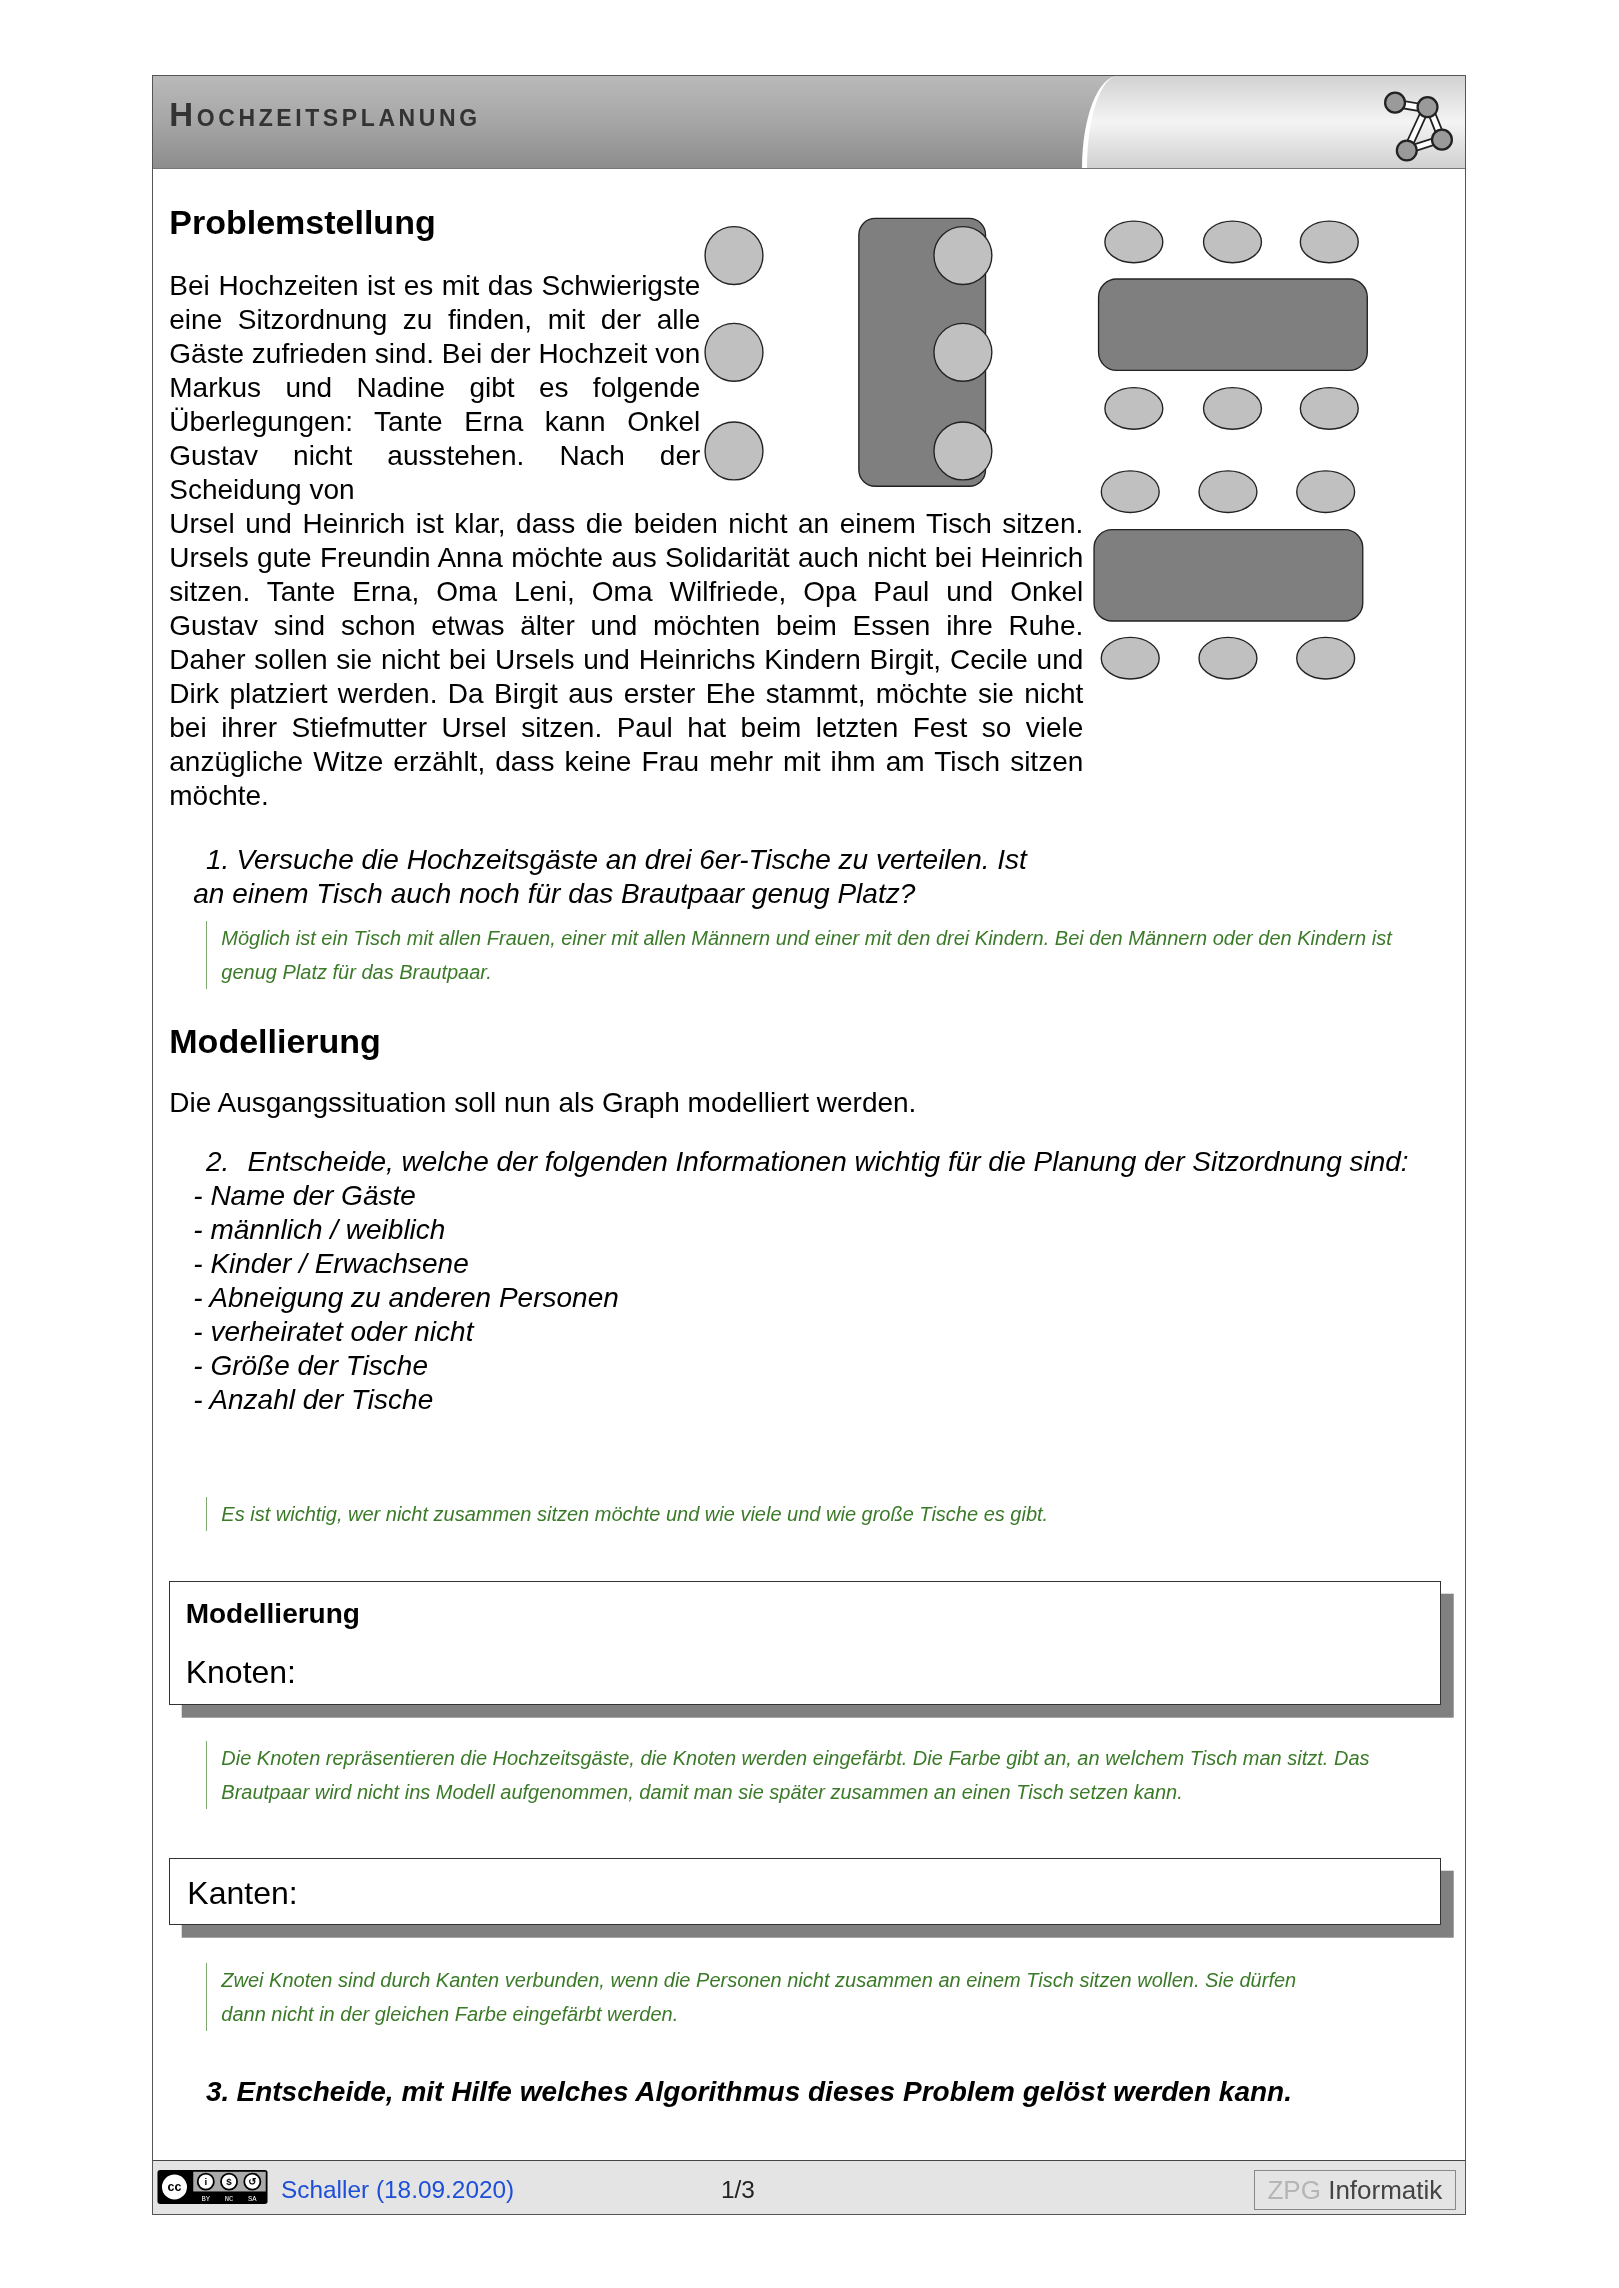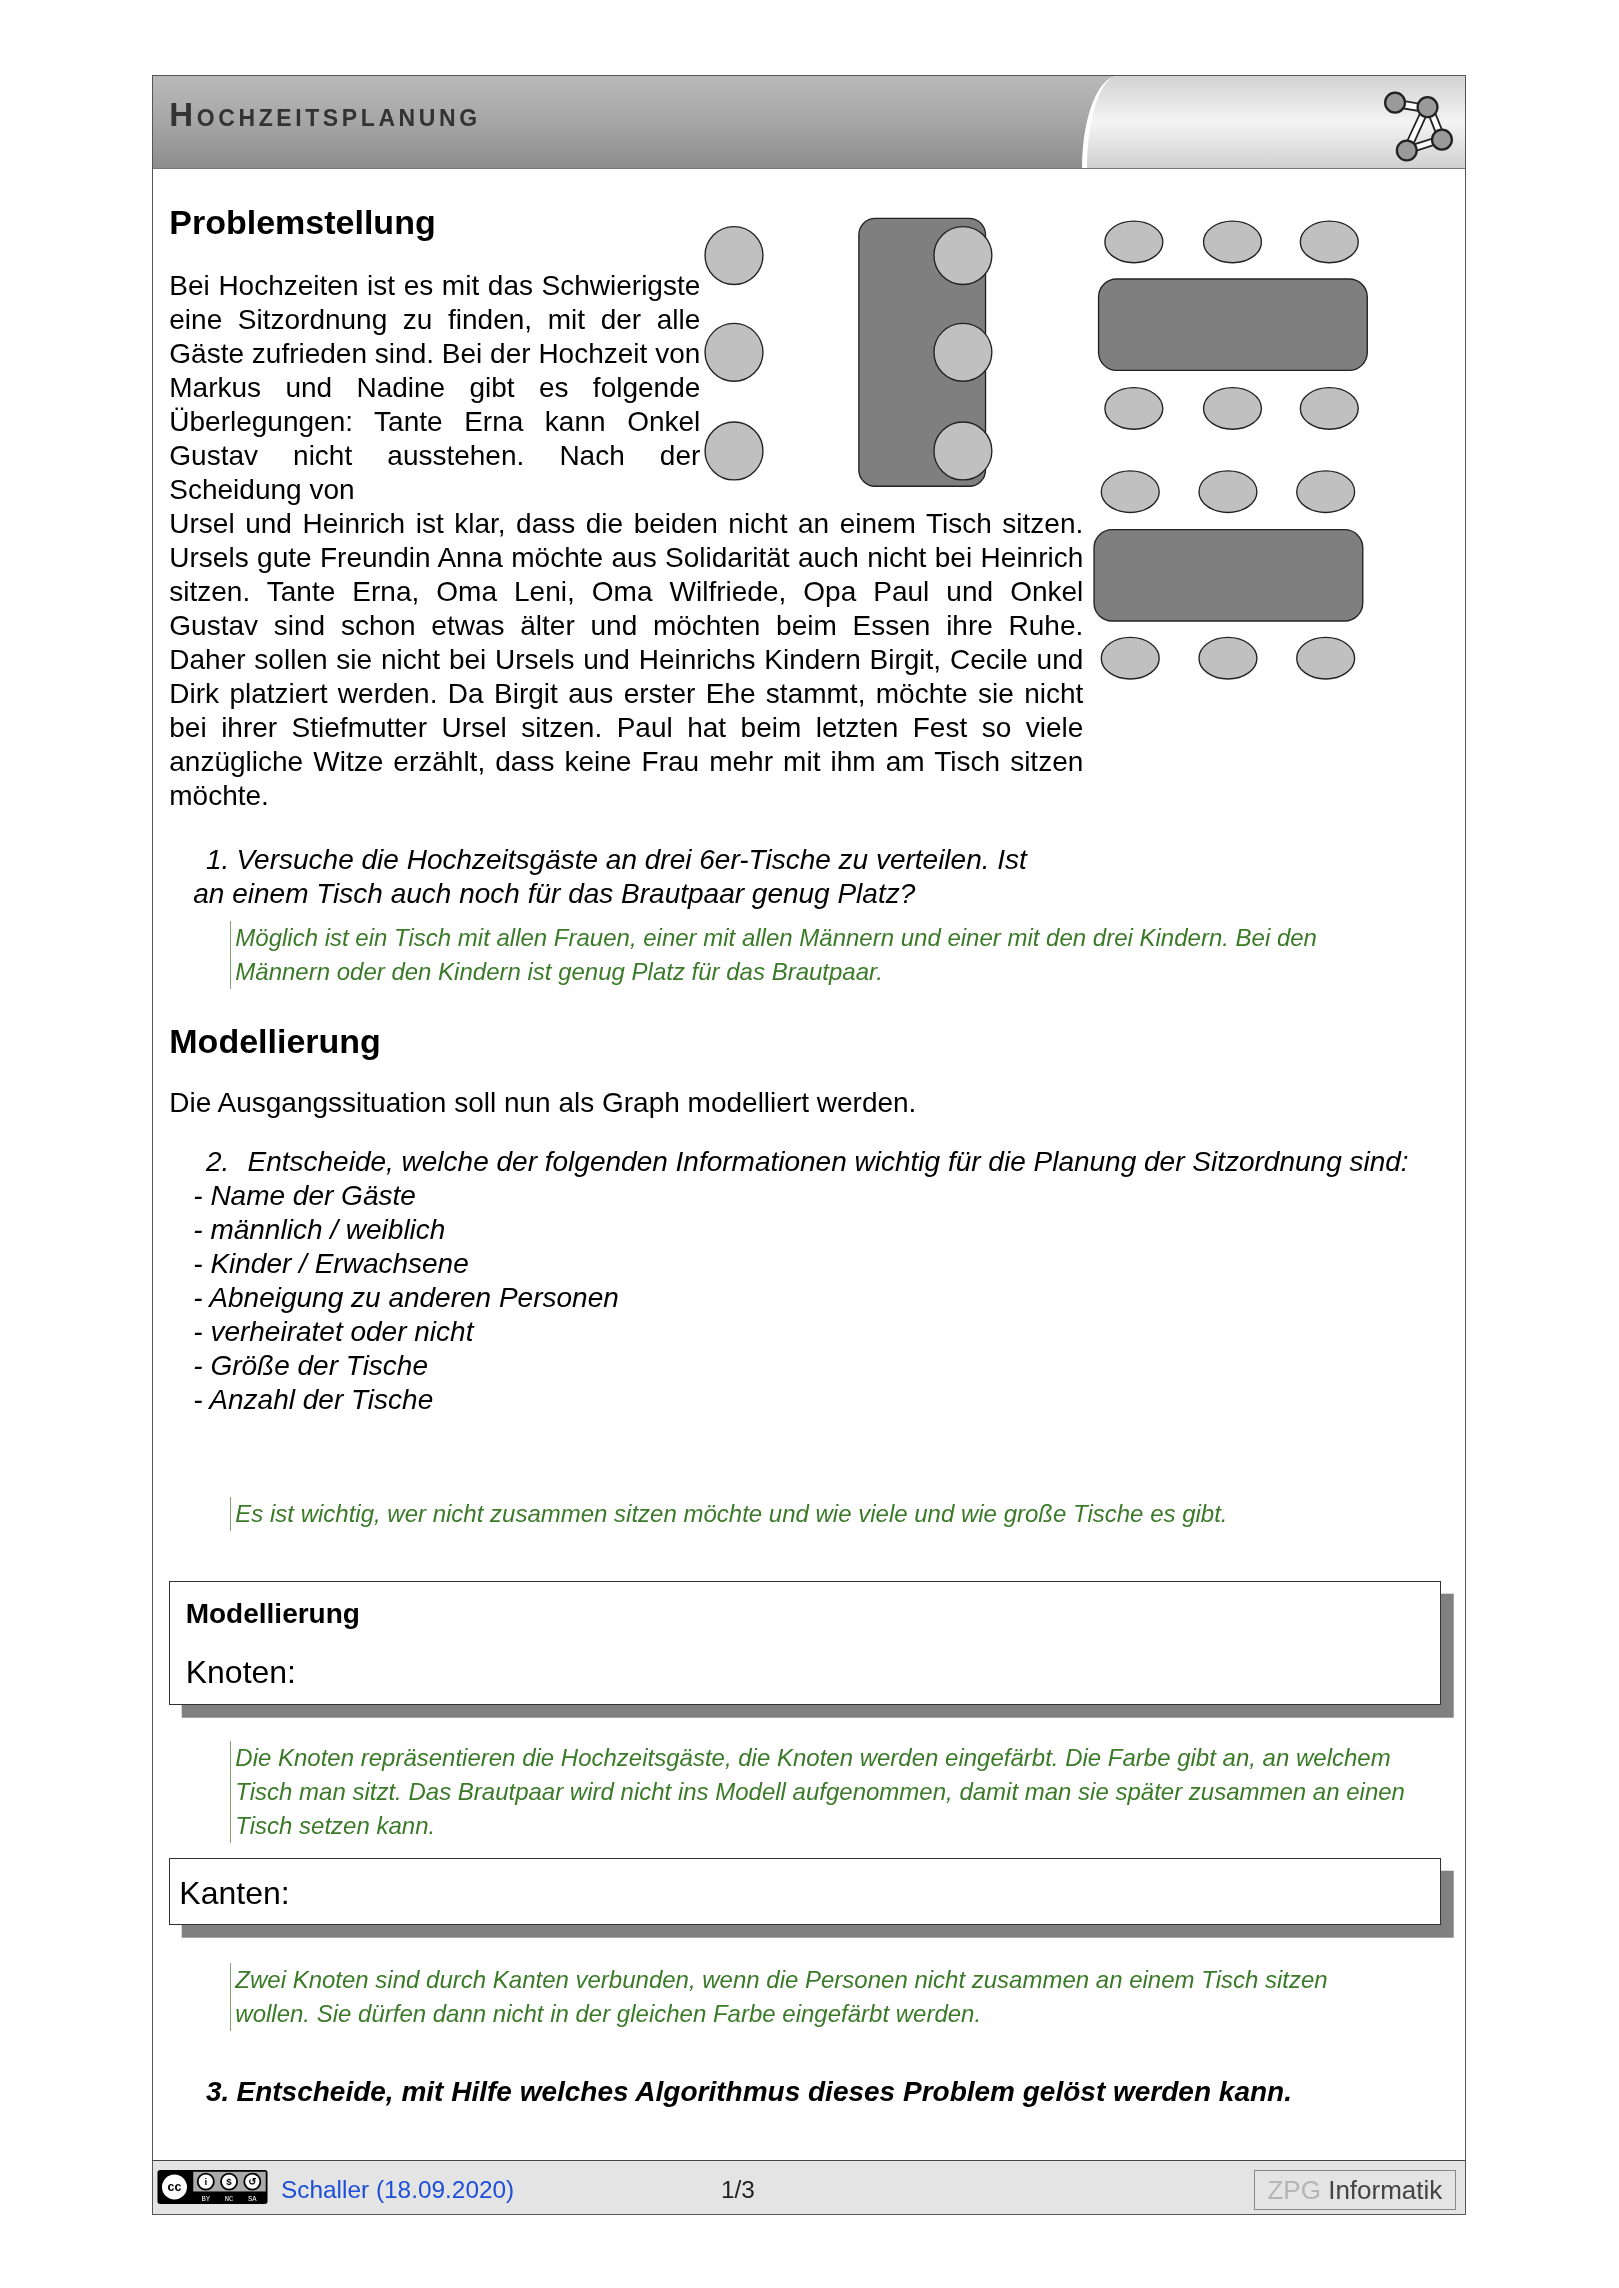--- a/index.html
+++ b/index.html
@@ -33,22 +33,22 @@
   .logo { position: absolute; right: 5.4px; top: 3.6px; width: 83px; height: 85px; }
   h2 { font-size: 34px; margin: 0; font-weight: bold; }
   .p { font-size: 28px; line-height: 34px; }
   .justify { text-align: justify; }
   .problem-text { position: absolute; left: 16.3px; top: 193px; width: 914px; }
   .problem-text .narrow { width: 531px; text-align: justify; }
 
   .q { font-style: italic; font-size: 28px; line-height: 34px; margin-left: 24px; }
   .q .num { display: inline-block; width: 36px; text-align: right; margin-right: 7.2px; }
   .answer {
-    color: #3a7a28; font-style: italic; font-size: 24px; line-height: 34px;
-    border-left: 0.9px solid #7fa86e; padding-left: 4px; margin-left: 61px;
+    color: #3a7a28; font-style: italic; font-size: 20px; line-height: 34px;
+    border-left: 0.9px solid #7fa86e; padding-left: 14px; margin-left: 37px;
   }
   .box {
     position: relative; background: #fff; border: 1.4px solid #333;
     box-shadow: 12.7px 12.7px 0 #808080; box-sizing: border-box;
   }
   .box .label { font-size: 32px; }
   .footer {
     position: absolute; left: 0; bottom: 0; width: 100%; height: 54px;
     background: #e4e4e4; border-top: 1.8px solid #444; box-sizing: border-box;
   }
@@ -154,21 +154,21 @@
   </div>
   <div class="answer" data-name="task-2-answer" style="position:absolute; left:16.3px; top:1421px; width:1176px;">Es ist wichtig, wer nicht zusammen sitzen möchte und wie viele und wie große Tische es gibt.</div>
 
   <div class="box" data-name="model-box-nodes" style="position:absolute; left:16.3px; top:1505px; width:1272px; height:124px;">
     <div style="position:absolute; left:15.4px; top:16.3px; font-size:28px; font-weight:bold;" data-name="model-box-title">Modellierung</div>
     <div class="label" style="position:absolute; left:15.4px; top:72px;" data-name="nodes-label">Knoten:</div>
   </div>
   <div class="answer" data-name="nodes-answer" style="position:absolute; left:16.3px; top:1665px; width:1176px;">Die Knoten repräsentieren die Hochzeitsgäste, die Knoten werden eingefärbt. Die Farbe gibt an, an welchem Tisch man sitzt. Das Brautpaar wird nicht ins Modell aufgenommen, damit man sie später zusammen an einen Tisch setzen kann.</div>
 
   <div class="box" data-name="model-box-edges" style="position:absolute; left:16.3px; top:1782px; width:1272px; height:67px;">
-    <div class="label" style="position:absolute; left:9px; top:16.3px;text-align:center;" data-name="edges-label">Kanten:</div>
+    <div class="label" style="position:absolute; left:17px; top:16.3px;text-align:center;" data-name="edges-label">Kanten:</div>
   </div>
   <div class="answer" data-name="edges-answer" style="position:absolute; left:16.3px; top:1887px; width:1122px;">Zwei Knoten sind durch Kanten verbunden, wenn die Personen nicht zusammen an einem Tisch sitzen wollen. Sie dürfen dann nicht in der gleichen Farbe eingefärbt werden.</div>
 
   <div class="q" data-name="task-3" style="position:absolute; left:16.3px; top:1999px; width:1266px;font-weight:bold;">
     <span class="num" data-name="task-number">3.</span><span data-name="task-3-prompt">Entscheide, mit Hilfe welches Algorithmus dieses Problem gelöst werden kann.</span>
   </div>
 
   <div class="footer" data-name="page-footer">
     <svg class="cc" viewBox="0 0 123 38" data-name="cc-by-nc-sa-icon">
       <rect x="0" y="0" width="123" height="38" rx="3" fill="#000"></rect>

